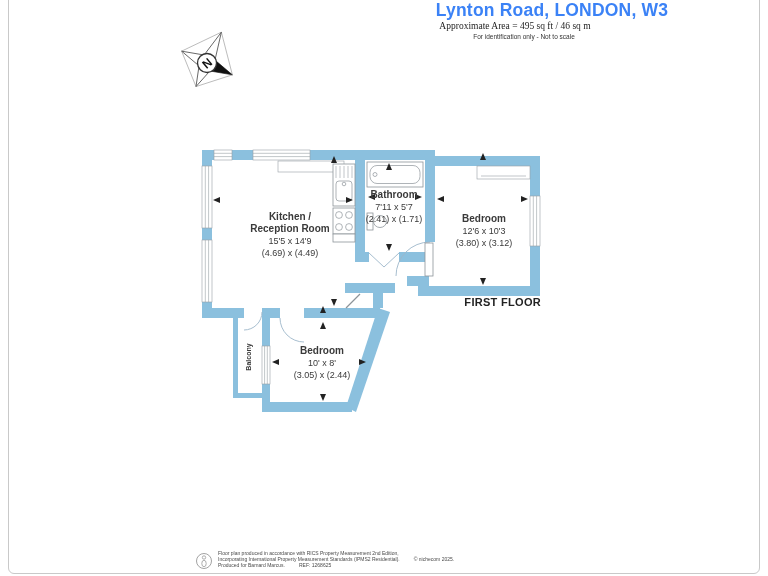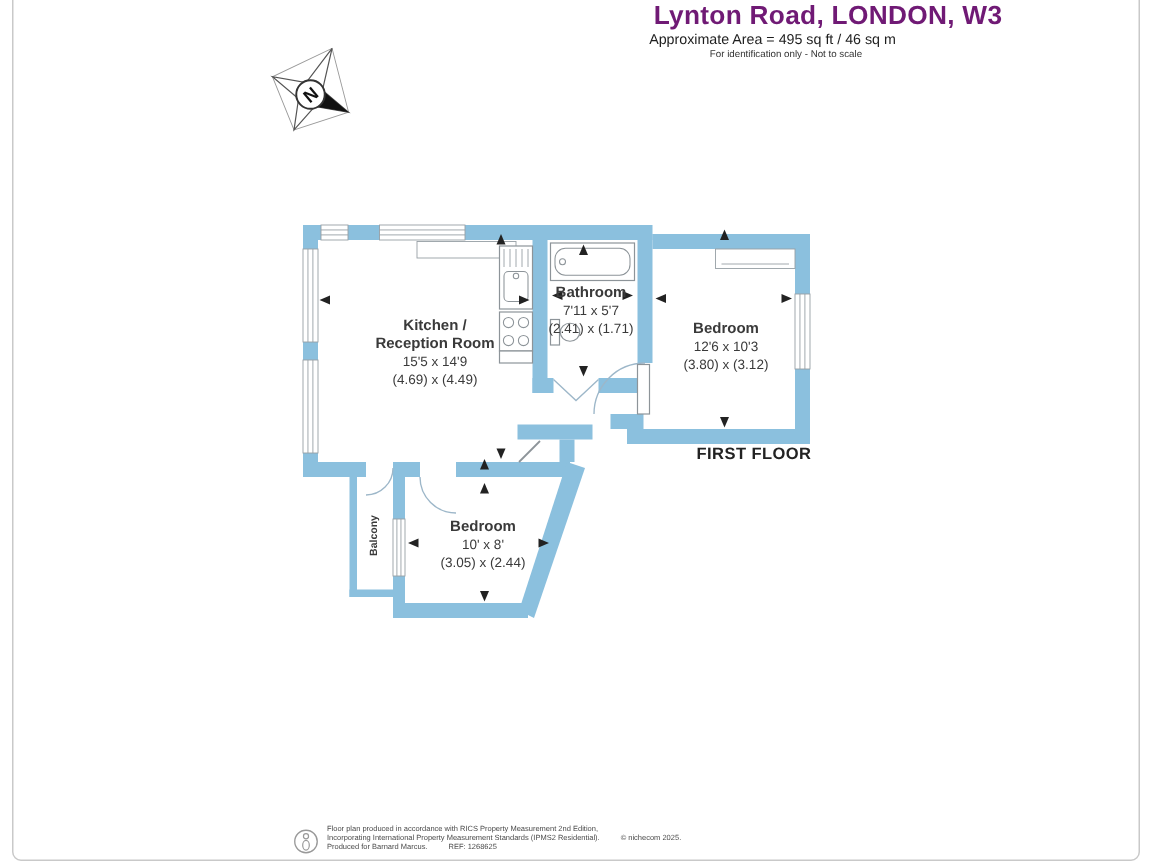--- a/index.html
+++ b/index.html
@@ -1,22 +1,22 @@
 <!DOCTYPE html>
 <html style="--wall: #8bc0de;"><head>
 <meta charset="utf-8">
 <style>
   html,body{margin:0;padding:0;background:#fff;}
   body{width:768px;height:576px;position:relative;overflow:hidden;
        font-family:"Liberation Sans", sans-serif;color:#222;}
   .frame{position:absolute;left:8px;right:8px;top:-8px;bottom:2px;
          border:1px solid #c9c9c9;border-radius:6px;pointer-events:none;}
   .hdr{position:absolute;white-space:nowrap;transform:translateX(-50%);}
-  .hdr-title{left:552px;top:0px;font-size:17.5px;font-weight:bold;color:#701a75;letter-spacing:.2px;}
-  .hdr-area{left:515px;top:21px;font-size:9.5px;color:#1d1d1d;}
+  .hdr-title{left:552px;top:0px;font-size:17.5px;font-weight:bold;color:#3b82f6;letter-spacing:.2px;}
+  .hdr-area{left:515px;top:21px;font-size:9.5px;color:#1d1d1d;font-family:Liberation Serif, serif;}
   .hdr-note{left:524px;top:33px;font-size:6.5px;color:#333;}
   svg{position:absolute;left:0;top:0;}
   svg text{font-family:"Liberation Sans", sans-serif;}
   .wall{fill:var(--wall,#8bc0de);stroke:none;}
   .win{fill:#ffffff;stroke:#979fa5;stroke-width:.6;}
   .winline{stroke:#979fa5;stroke-width:.6;}
   .fix{fill:#ffffff;stroke:#8d9499;stroke-width:.8;}
   .fixthin{fill:none;stroke:#8d9499;stroke-width:.7;}
   .arc{fill:none;stroke:#9db7c9;stroke-width:.9;}
   .leaf{stroke:#8d9499;stroke-width:1.2;}

